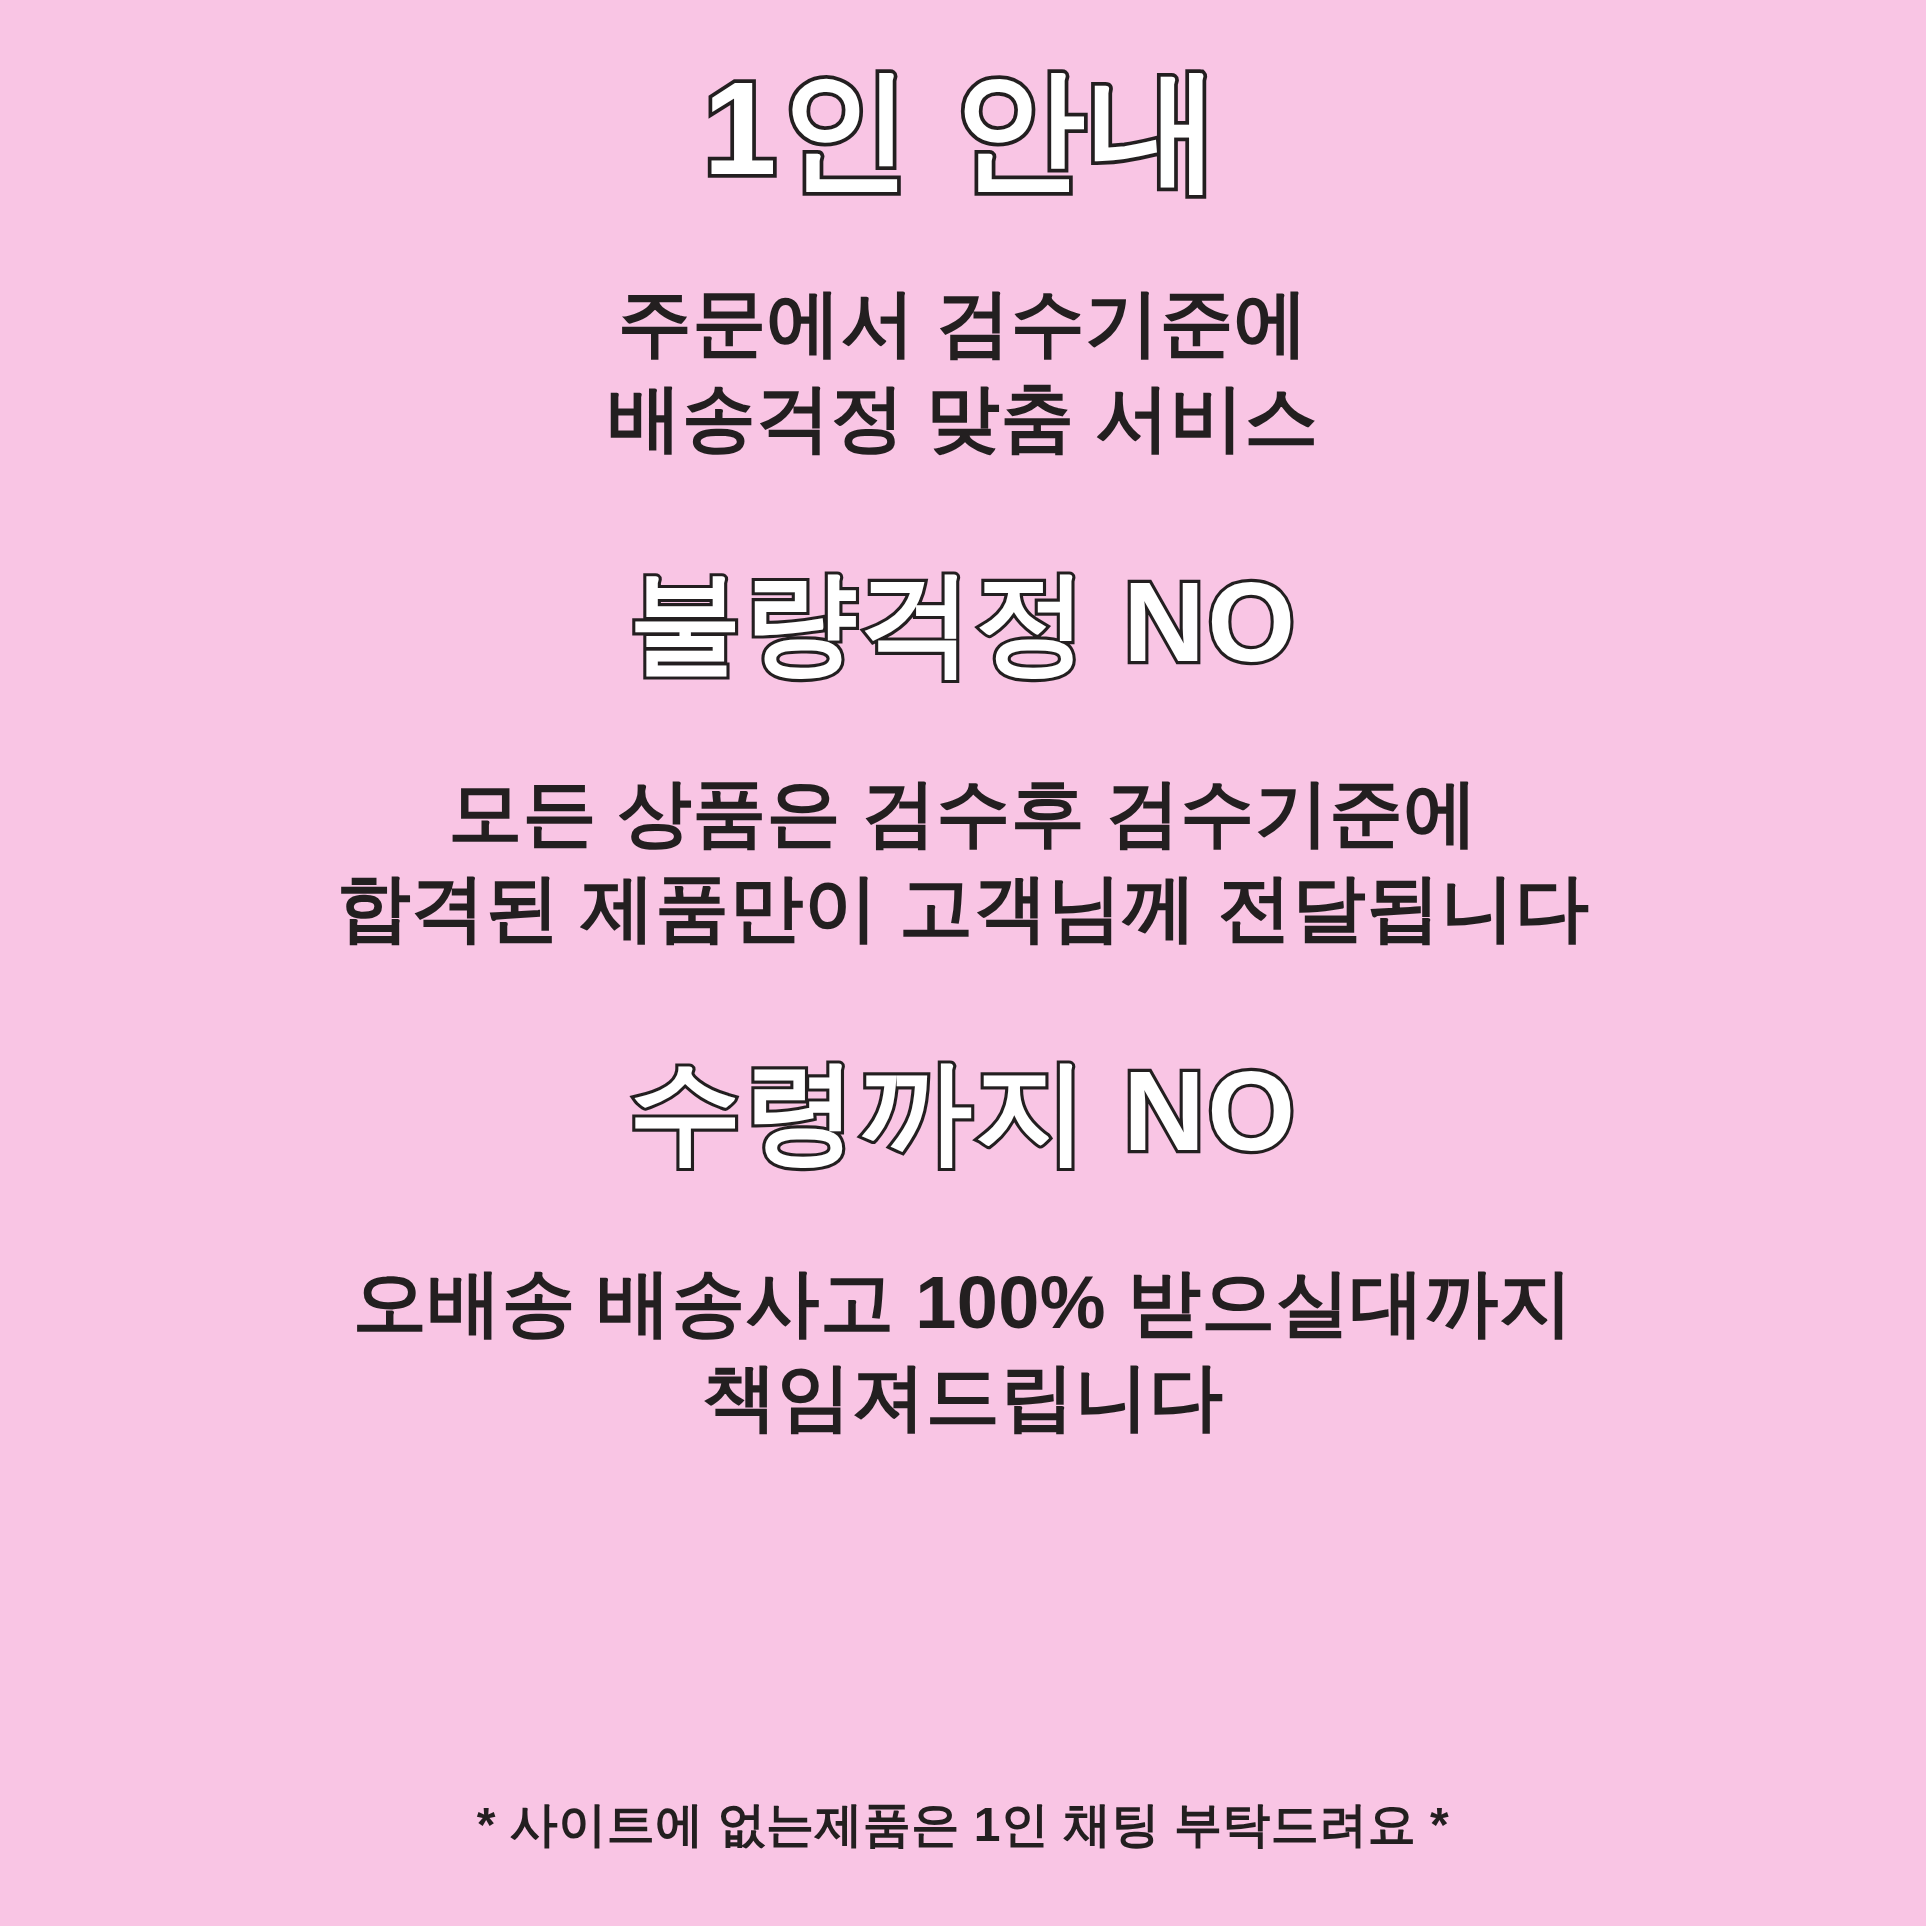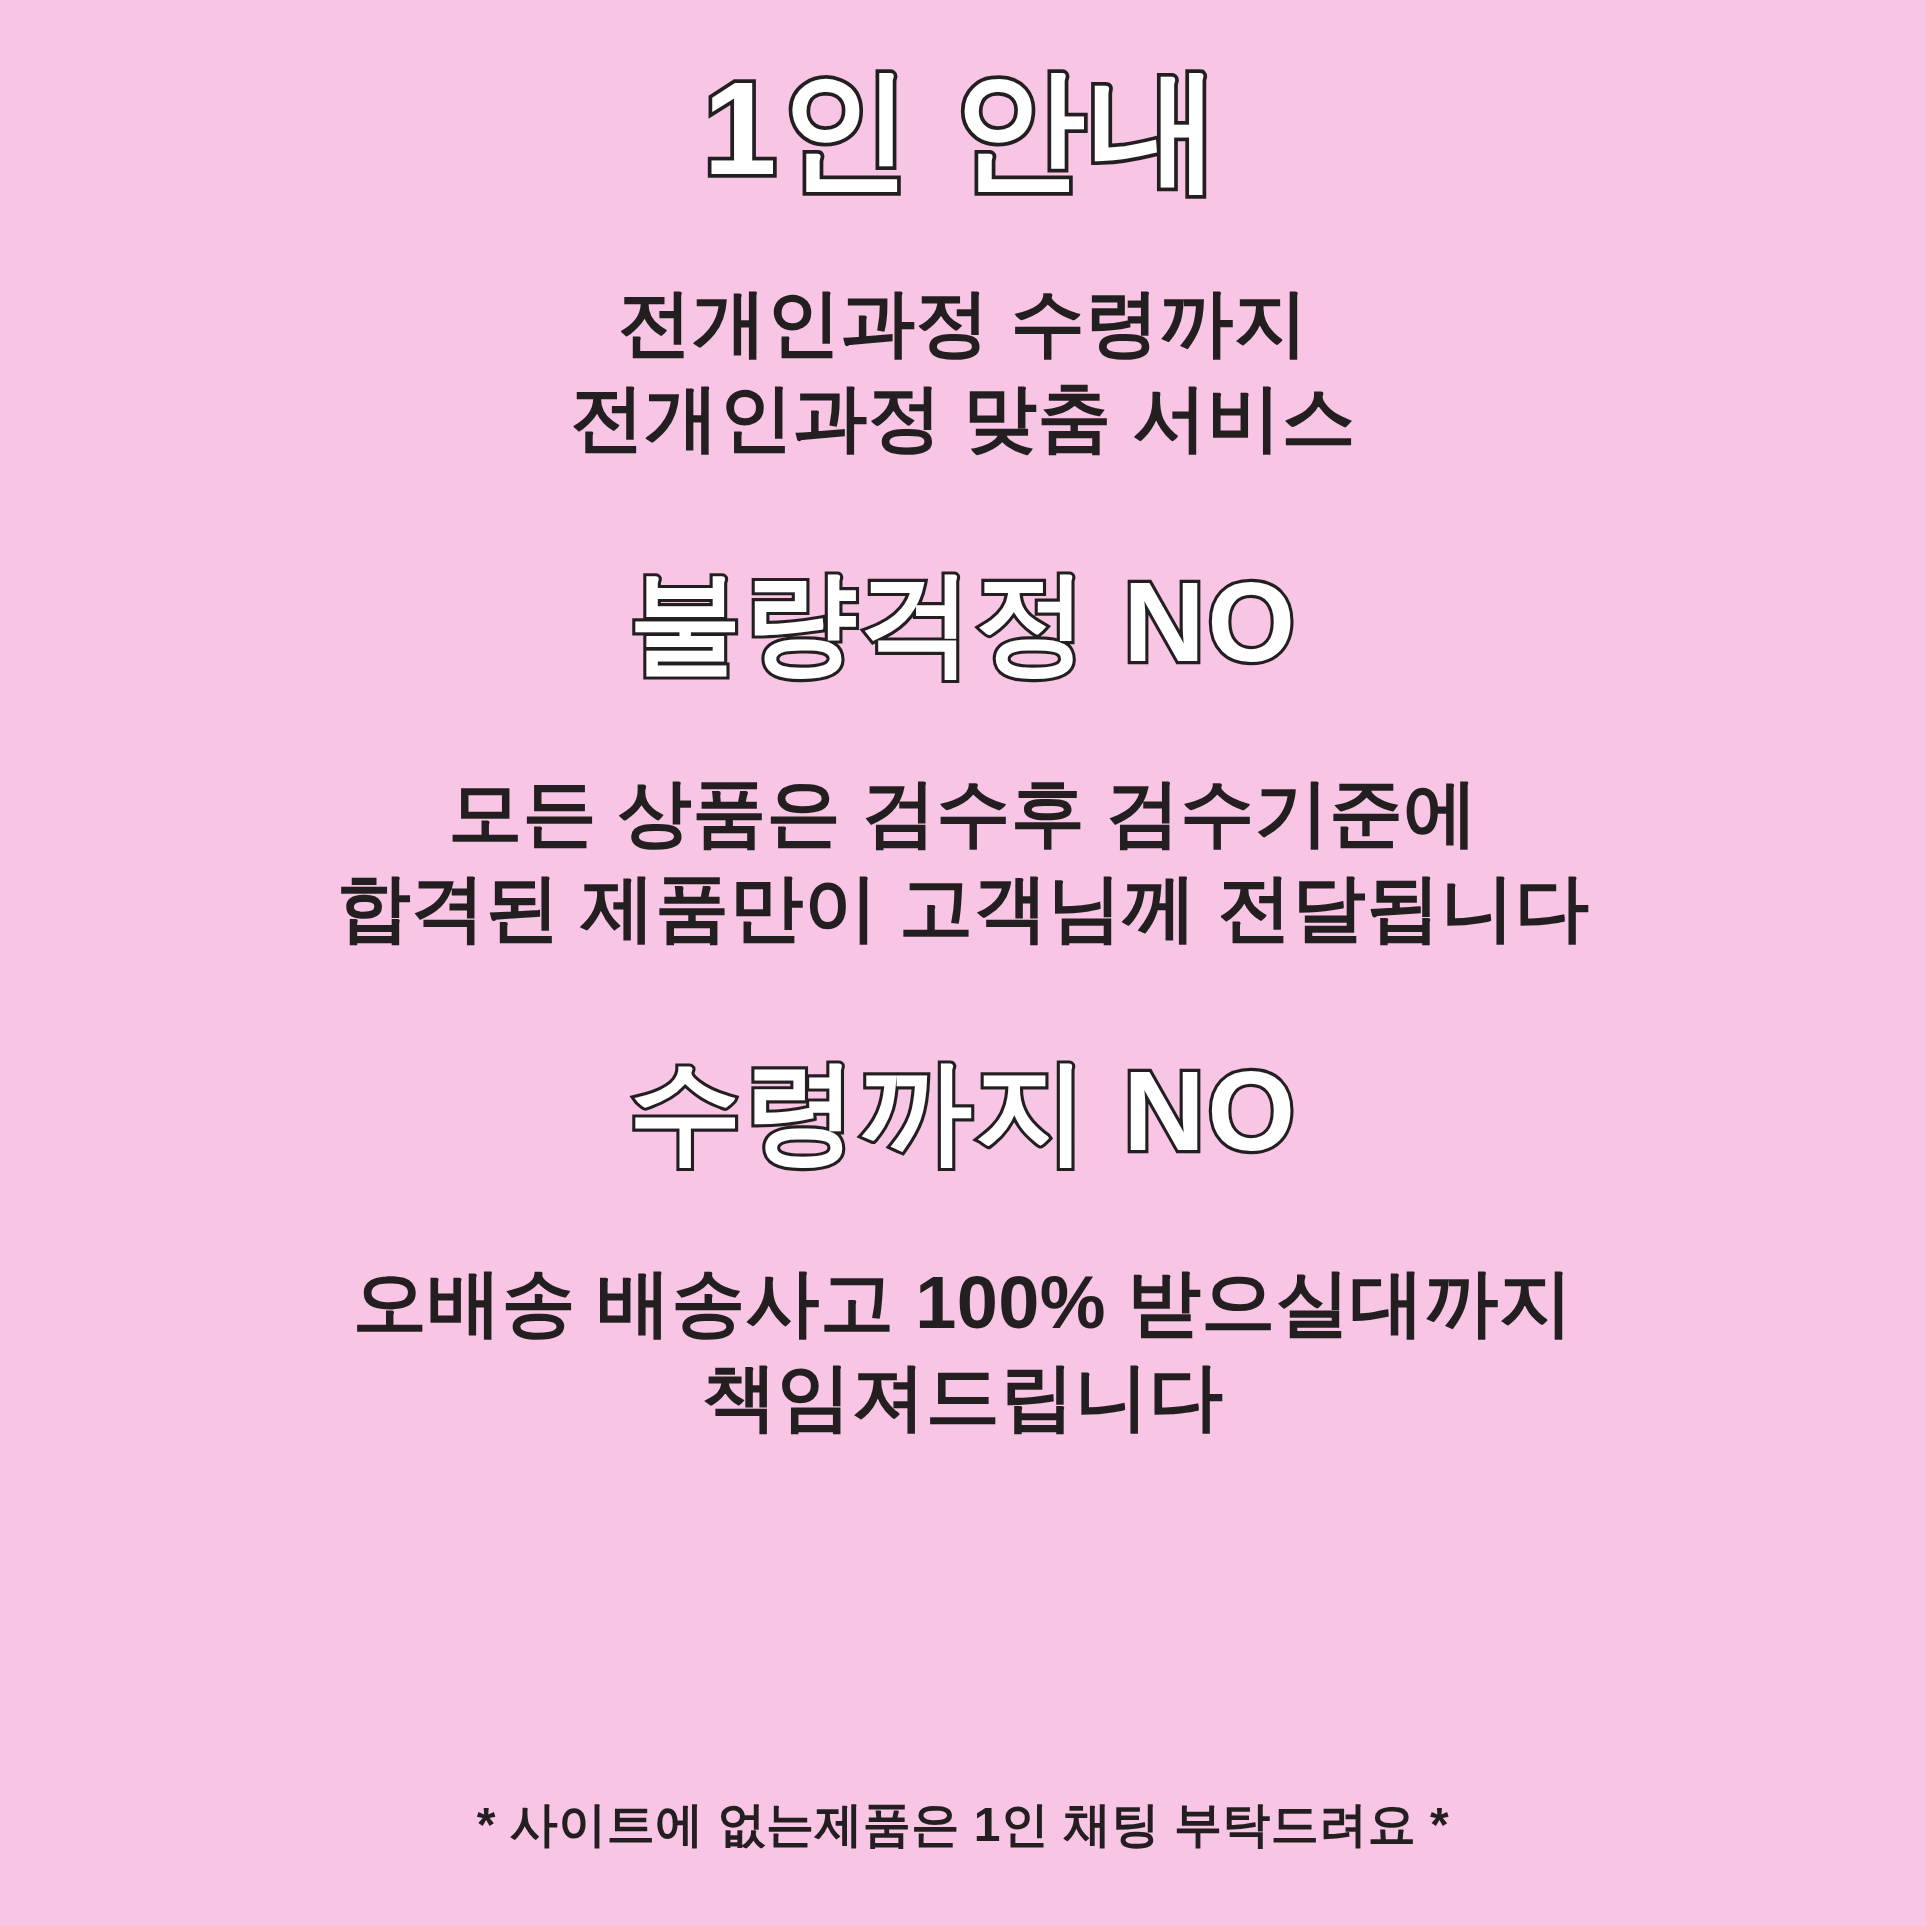--- a/index.html
+++ b/index.html
@@ -93,22 +93,22 @@
 <body>
 
 <div class="poster">
 
   <div class="headline headline-main">1인 안내</div>
 
   <div class="gap-a"></div>
 
   <div class="block">
     <div class="body-text">
-      <span class="body-line">전개인과정 수령까지</span>
-      <span class="body-line">전개인과정 맞춤 서비스</span>
+      <span class="body-line">주문에서 검수기준에</span>
+      <span class="body-line">배송걱정 맞춤 서비스</span>
     </div>
   </div>
 
   <div class="gap-b"></div>
 
   <div class="block">
     <div class="headline headline-sec">불량걱정 NO</div>
     <div class="gap-c"></div>
     <div class="body-text">
       <span class="body-line">모든 상품은 검수후 검수기준에</span>

